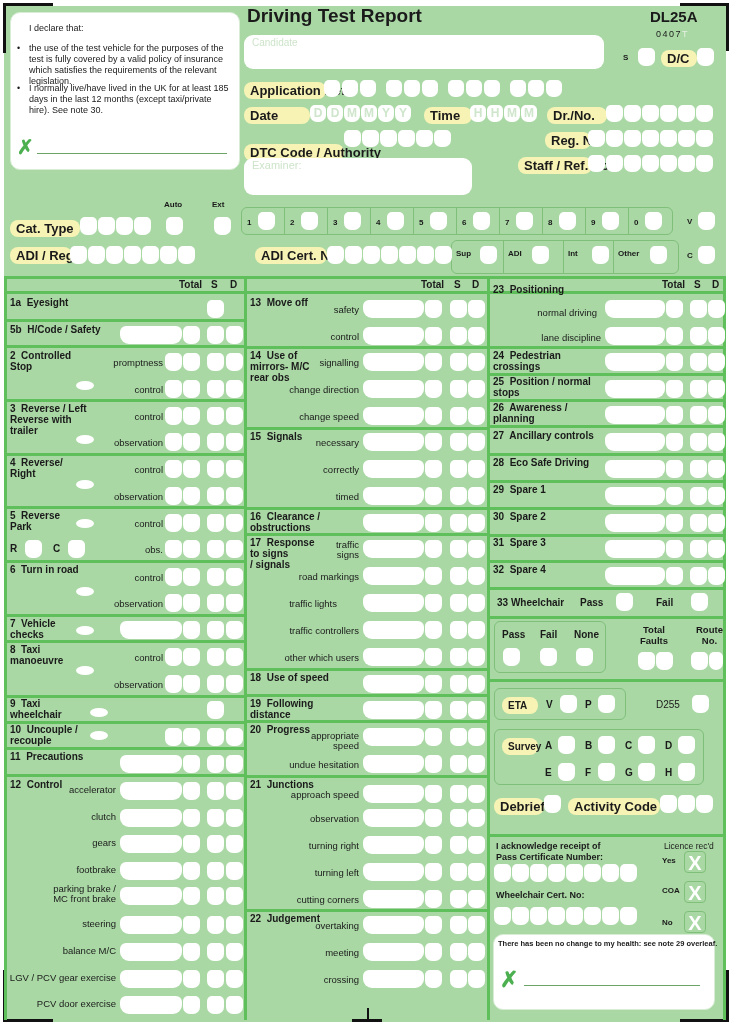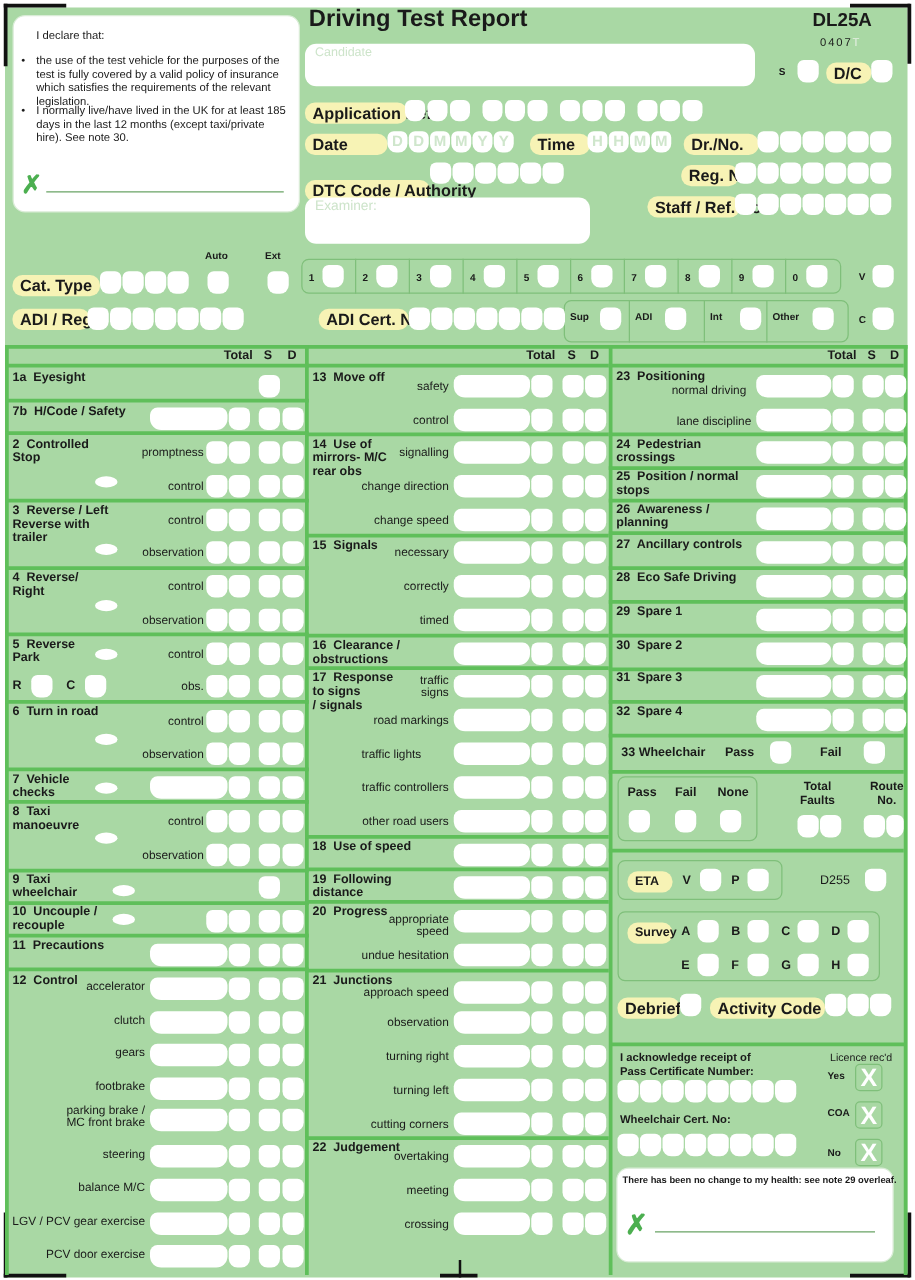--- a/index.html
+++ b/index.html
@@ -322,21 +322,21 @@
 <div class="txt b" style="left:472px;top:280px;font-size:10px;">D</div>
 <div class="txt b" style="left:662px;top:280px;font-size:10px;">Total</div>
 <div class="txt b" style="left:694px;top:280px;font-size:10px;">S</div>
 <div class="txt b" style="left:712px;top:280px;font-size:10px;">D</div>
 <div class="hline" style="left:4px;top:291px;width:243px;"></div>
 <div class="hline" style="left:244px;top:291px;width:243px;"></div>
 <div class="hline" style="left:487px;top:291px;width:236px;"></div>
 <div class="sec" style="left:10px;top:297px;white-space:pre;">1a  Eyesight</div>
 <div class="cell" style="left:207px;top:300px;width:17px;height:18px;"></div>
 <div class="hline" style="left:4px;top:319px;width:243px;"></div>
-<div class="sec" style="left:10px;top:324px;white-space:pre;">7b  H/Code / Safety</div>
+<div class="sec" style="left:10px;top:324px;white-space:pre;">5b  H/Code / Safety</div>
 <div class="wide" style="left:120px;top:326px;width:62px;height:18px;"></div>
 <div class="cell" style="left:183px;top:326px;width:17px;height:18px;"></div>
 <div class="cell" style="left:207px;top:326px;width:17px;height:18px;"></div>
 <div class="cell" style="left:226px;top:326px;width:17px;height:18px;"></div>
 <div class="hline" style="left:4px;top:345px;width:243px;"></div>
 <div class="sec" style="left:10px;top:350px;white-space:pre;">2  Controlled
 Stop</div>
 <div class="sub" style="left:7px;top:358px;width:156px;white-space:pre;">promptness</div>
 <div class="cell" style="left:165px;top:353px;width:17px;height:18px;"></div>
 <div class="cell" style="left:183px;top:353px;width:17px;height:18px;"></div>
@@ -569,21 +569,21 @@
 <div class="sub" style="left:247px;top:599px;width:90px;white-space:pre;">traffic lights</div>
 <div class="wide" style="left:363px;top:594px;width:61px;height:18px;"></div>
 <div class="cell" style="left:425px;top:594px;width:17px;height:18px;"></div>
 <div class="cell" style="left:450px;top:594px;width:17px;height:18px;"></div>
 <div class="cell" style="left:468px;top:594px;width:17px;height:18px;"></div>
 <div class="sub" style="left:247px;top:626px;width:112px;white-space:pre;">traffic controllers</div>
 <div class="wide" style="left:363px;top:621px;width:61px;height:18px;"></div>
 <div class="cell" style="left:425px;top:621px;width:17px;height:18px;"></div>
 <div class="cell" style="left:450px;top:621px;width:17px;height:18px;"></div>
 <div class="cell" style="left:468px;top:621px;width:17px;height:18px;"></div>
-<div class="sub" style="left:247px;top:653px;width:112px;white-space:pre;">other road users</div>
+<div class="sub" style="left:247px;top:653px;width:112px;white-space:pre;">other which users</div>
 <div class="wide" style="left:363px;top:648px;width:61px;height:18px;"></div>
 <div class="cell" style="left:425px;top:648px;width:17px;height:18px;"></div>
 <div class="cell" style="left:450px;top:648px;width:17px;height:18px;"></div>
 <div class="cell" style="left:468px;top:648px;width:17px;height:18px;"></div>
 <div class="hline" style="left:244px;top:668px;width:243px;"></div>
 <div class="sec" style="left:250px;top:672px;white-space:pre;">18  Use of speed</div>
 <div class="wide" style="left:363px;top:675px;width:61px;height:18px;"></div>
 <div class="cell" style="left:425px;top:675px;width:17px;height:18px;"></div>
 <div class="cell" style="left:450px;top:675px;width:17px;height:18px;"></div>
 <div class="cell" style="left:468px;top:675px;width:17px;height:18px;"></div>
@@ -644,21 +644,21 @@
 <div class="sub" style="left:247px;top:948px;width:112px;white-space:pre;">meeting</div>
 <div class="wide" style="left:363px;top:943px;width:61px;height:18px;"></div>
 <div class="cell" style="left:425px;top:943px;width:17px;height:18px;"></div>
 <div class="cell" style="left:450px;top:943px;width:17px;height:18px;"></div>
 <div class="cell" style="left:468px;top:943px;width:17px;height:18px;"></div>
 <div class="sub" style="left:247px;top:975px;width:112px;white-space:pre;">crossing</div>
 <div class="wide" style="left:363px;top:970px;width:61px;height:18px;"></div>
 <div class="cell" style="left:425px;top:970px;width:17px;height:18px;"></div>
 <div class="cell" style="left:450px;top:970px;width:17px;height:18px;"></div>
 <div class="cell" style="left:468px;top:970px;width:17px;height:18px;"></div>
-<div class="sec" style="left:493px;top:296px;white-space:pre;">23  Positioning</div>
+<div class="sec" style="left:493px;top:284px;white-space:pre;">23  Positioning</div>
 <div class="sub" style="left:490px;top:308px;width:107px;white-space:pre;">normal driving</div>
 <div class="wide" style="left:605px;top:300px;width:60px;height:18px;"></div>
 <div class="cell" style="left:666px;top:300px;width:17px;height:18px;"></div>
 <div class="cell" style="left:690px;top:300px;width:17px;height:18px;"></div>
 <div class="cell" style="left:708px;top:300px;width:17px;height:18px;"></div>
 <div class="sub" style="left:490px;top:333px;width:111px;white-space:pre;">lane discipline</div>
 <div class="wide" style="left:605px;top:327px;width:60px;height:18px;"></div>
 <div class="cell" style="left:666px;top:327px;width:17px;height:18px;"></div>
 <div class="cell" style="left:690px;top:327px;width:17px;height:18px;"></div>
 <div class="cell" style="left:708px;top:327px;width:17px;height:18px;"></div>

